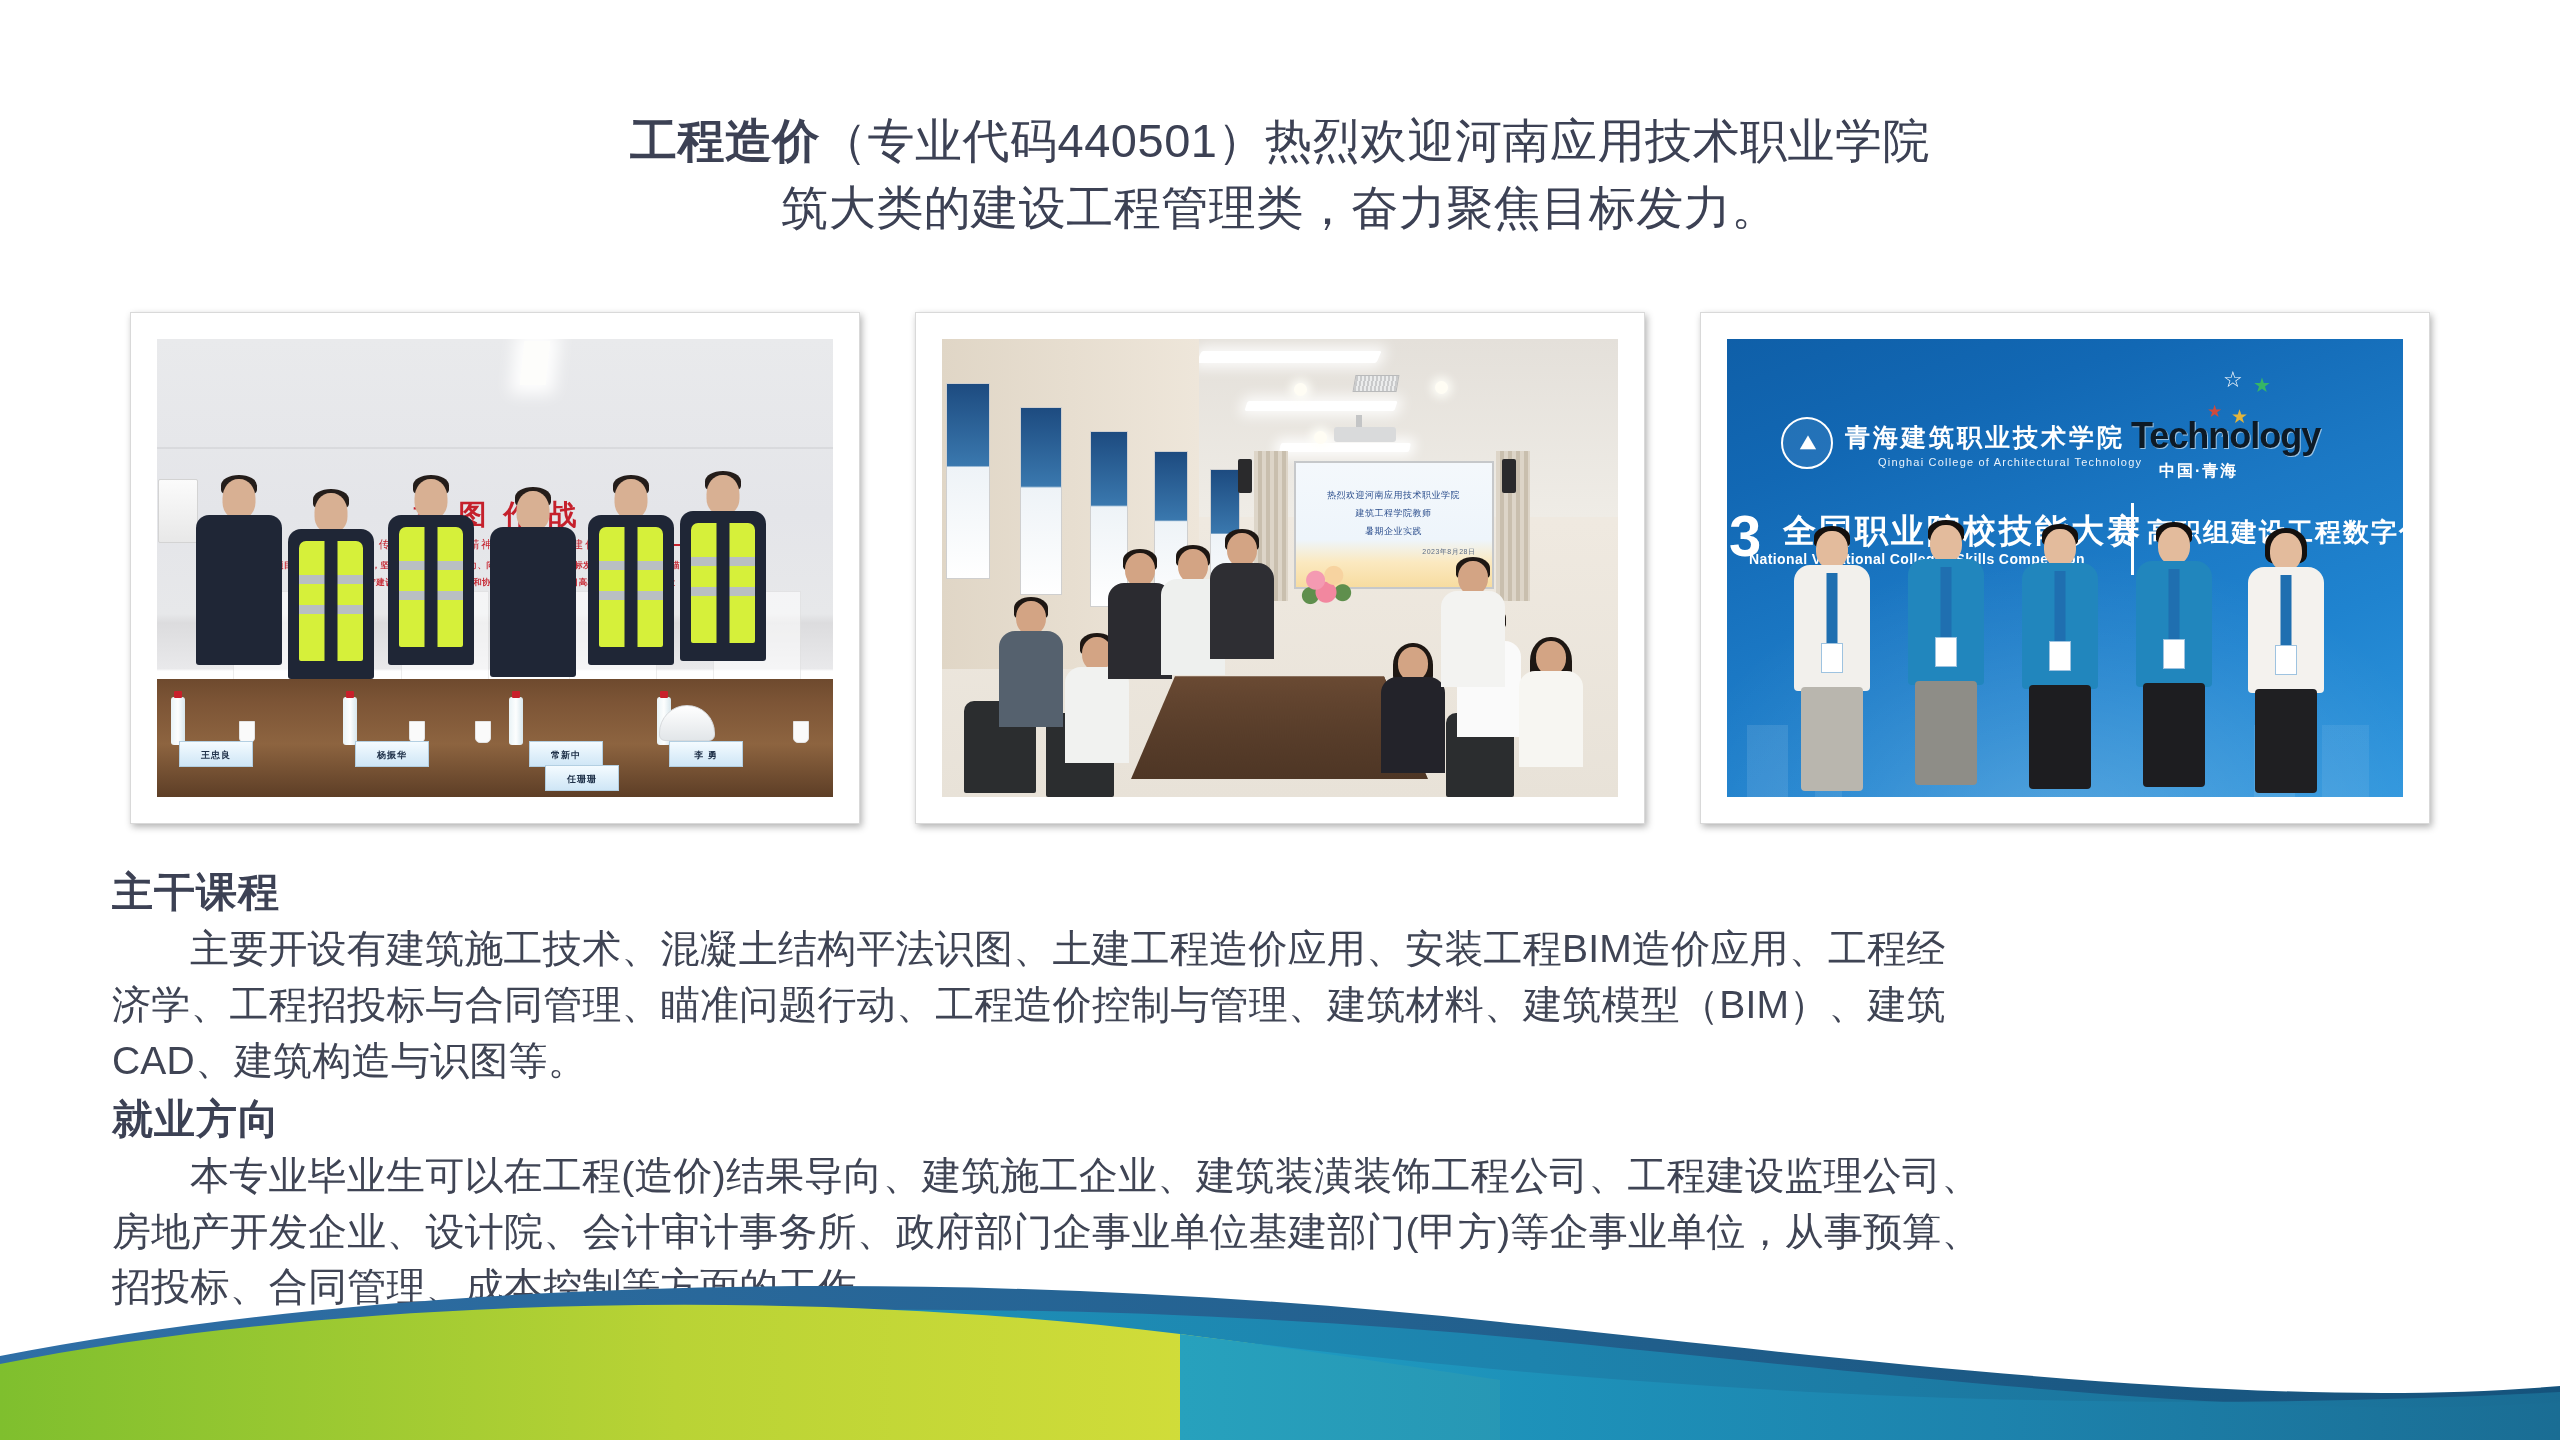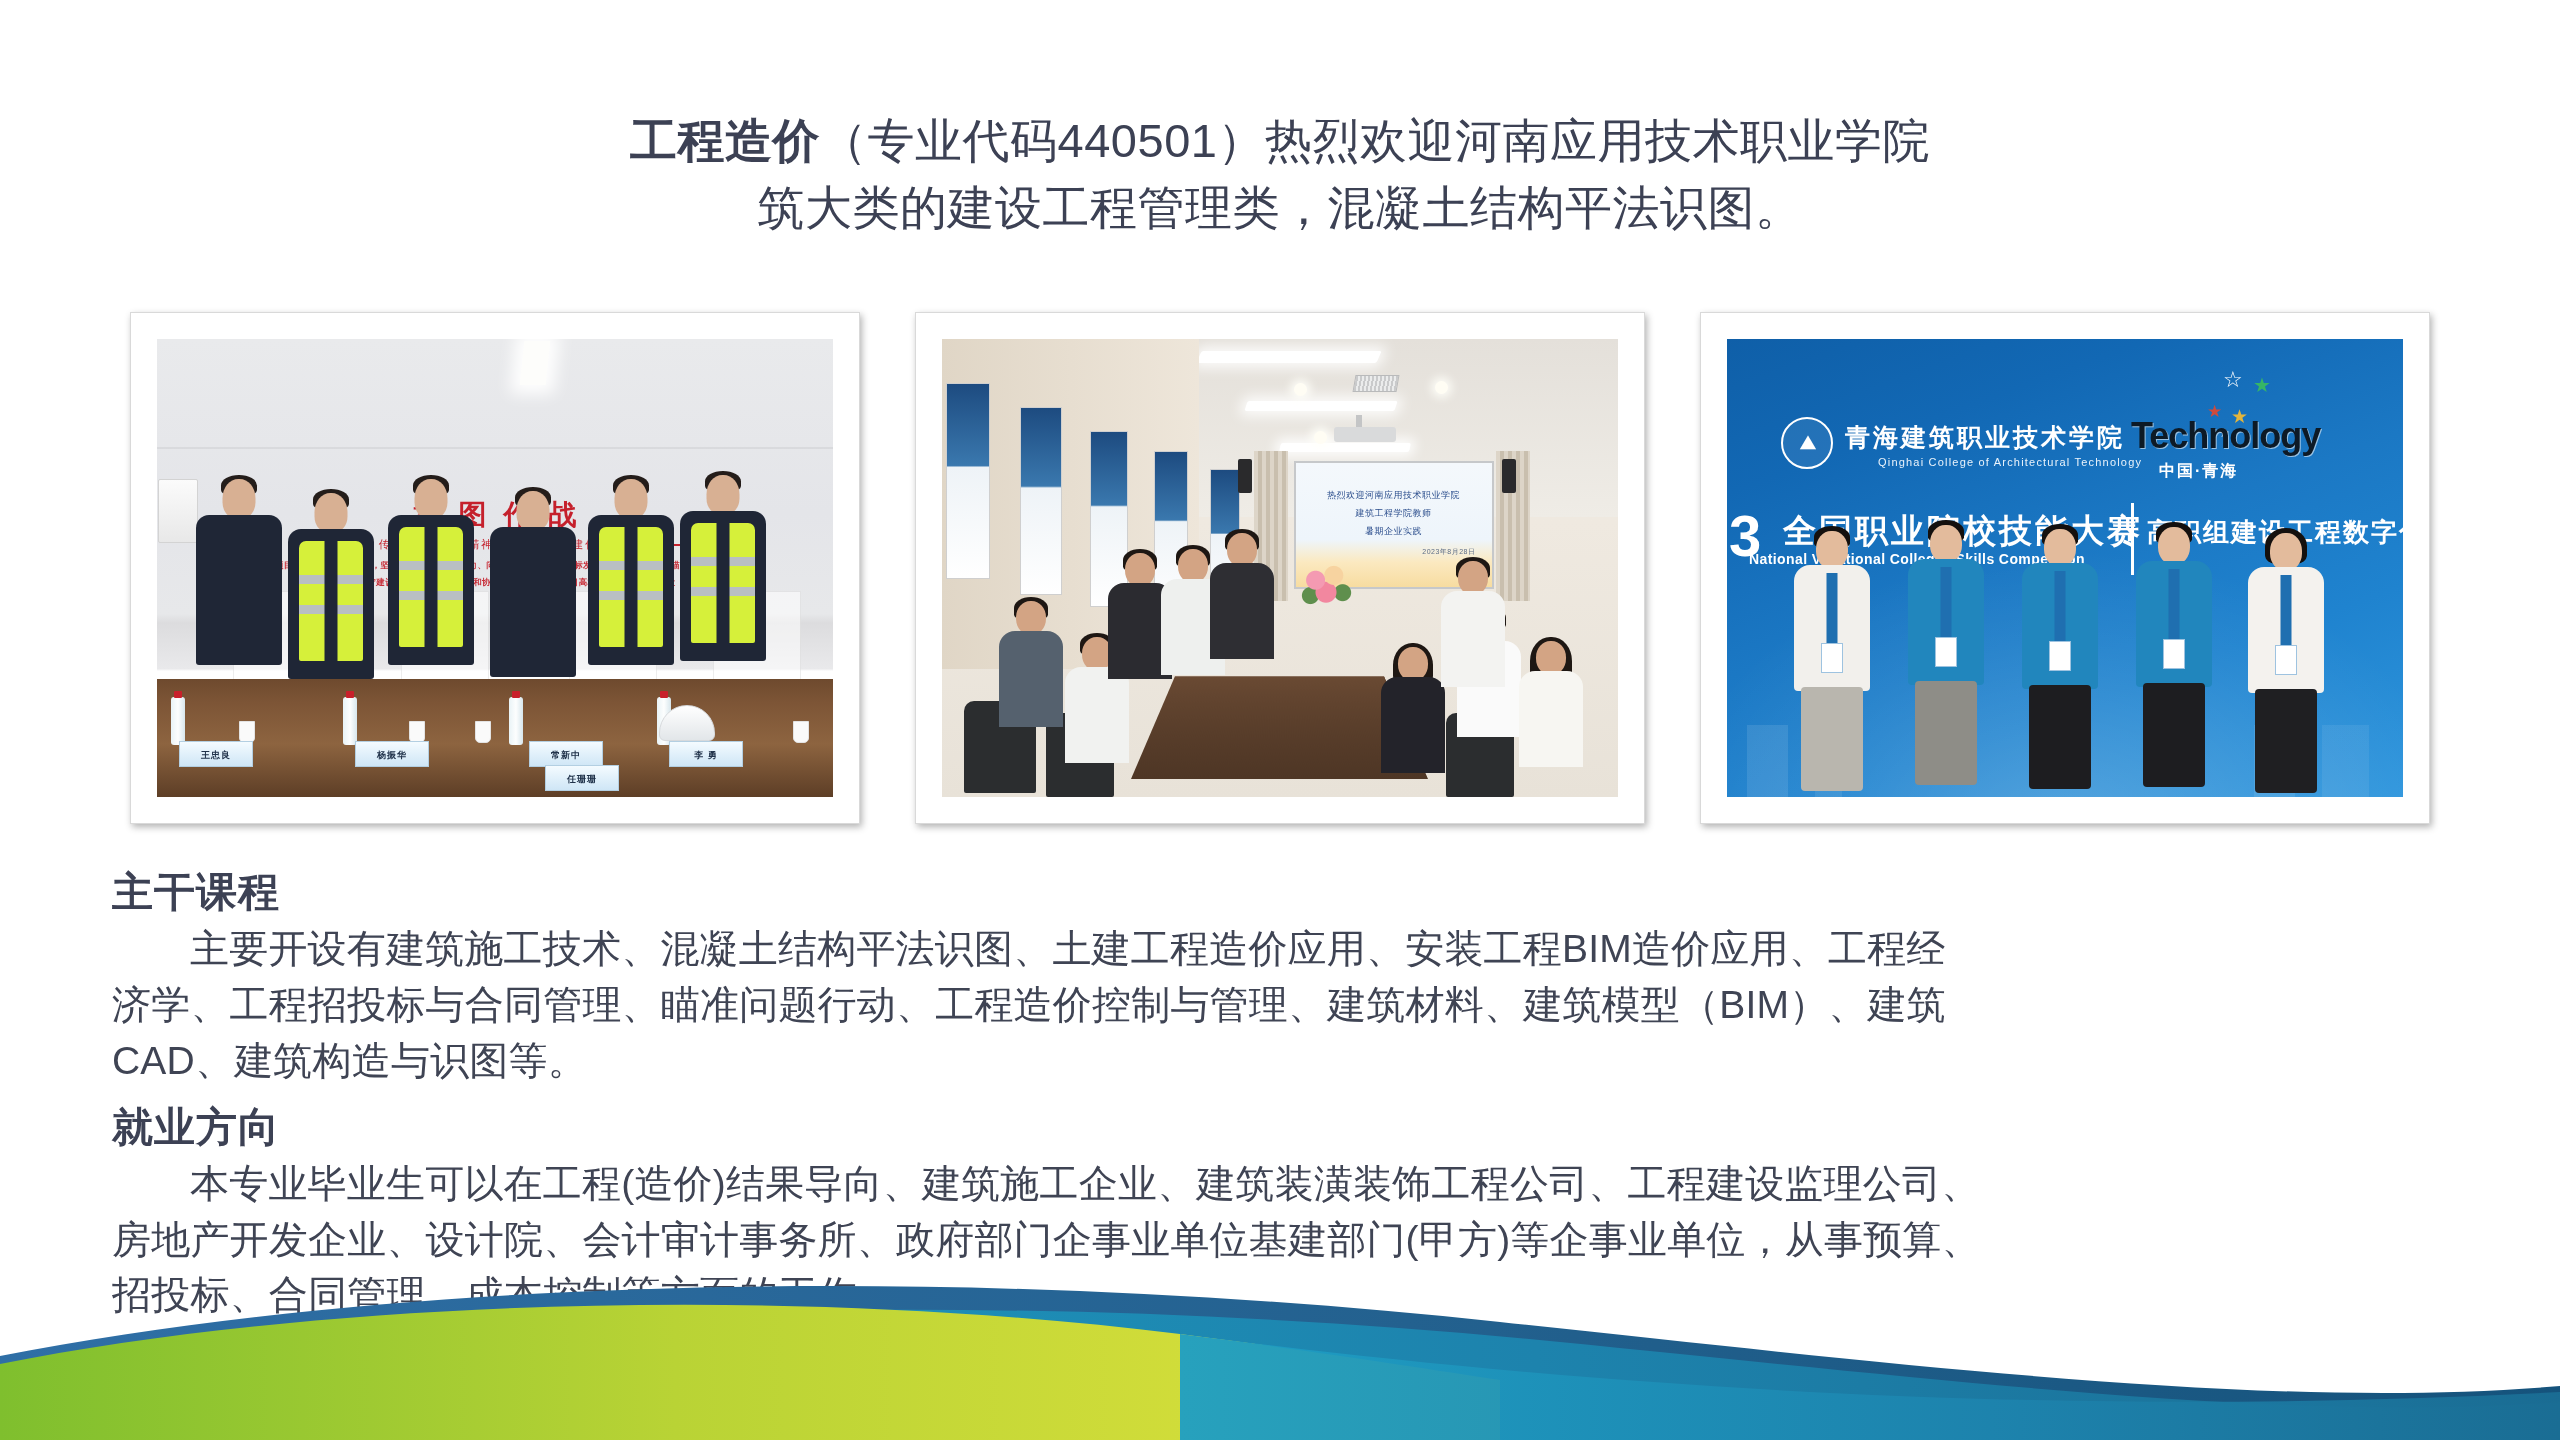--- a/index.html
+++ b/index.html
@@ -424,21 +424,21 @@
   }
   .wave-wrap svg { display: block; width: 2560px; height: 180px; }
 </style>
 </head>
 <body>
 
 <div class="slide-title">
   <div>
     <span class="strong">工程造价</span><span>（专业代码440501）热烈欢迎河南应用技术职业学院</span>
   </div>
-  <div>筑大类的建设工程管理类，混凝土结构平法识图。</div>
+  <div>筑大类的建设工程管理类，奋力聚焦目标发力。</div>
 </div>
 
 <div class="photo-row">
 
   <div class="photo-frame">
     <div class="photo-inner p1">
       <div class="ceiling-light"></div>
       <div class="wall-seam"></div>
       <div class="ac"></div>
 
@@ -678,21 +678,21 @@
 
 <div class="content">
 
   <div class="sec-head">主干课程</div>
   <div class="sec-body">
     <div><span class="indent"></span><span>主要开设有建筑施工技术、混凝土结构平法识图、土建工程造价应用、安装工程BIM造价应用、工程经</span></div>
     <div>济学、工程招投标与合同管理、瞄准问题行动、工程造价控制与管理、建筑材料、建筑模型（BIM）、建筑</div>
     <div>CAD、建筑构造与识图等。</div>
   </div>
 
-  <div class="sec-head" style="margin-top:12px;">就业方向</div>
+  <div class="sec-head" style="margin-top:4px;">就业方向</div>
   <div class="sec-body">
     <div><span class="indent"></span><span>本专业毕业生可以在工程(造价)结果导向、建筑施工企业、建筑装潢装饰工程公司、工程建设监理公司、</span></div>
     <div>房地产开发企业、设计院、会计审计事务所、政府部门企事业单位基建部门(甲方)等企事业单位，从事预算、</div>
     <div>招投标、合同管理、成本控制等方面的工作。</div>
   </div>
 
 </div>
 
 <div class="wave-wrap">
   <svg viewBox="0 0 2560 180" preserveAspectRatio="none">

